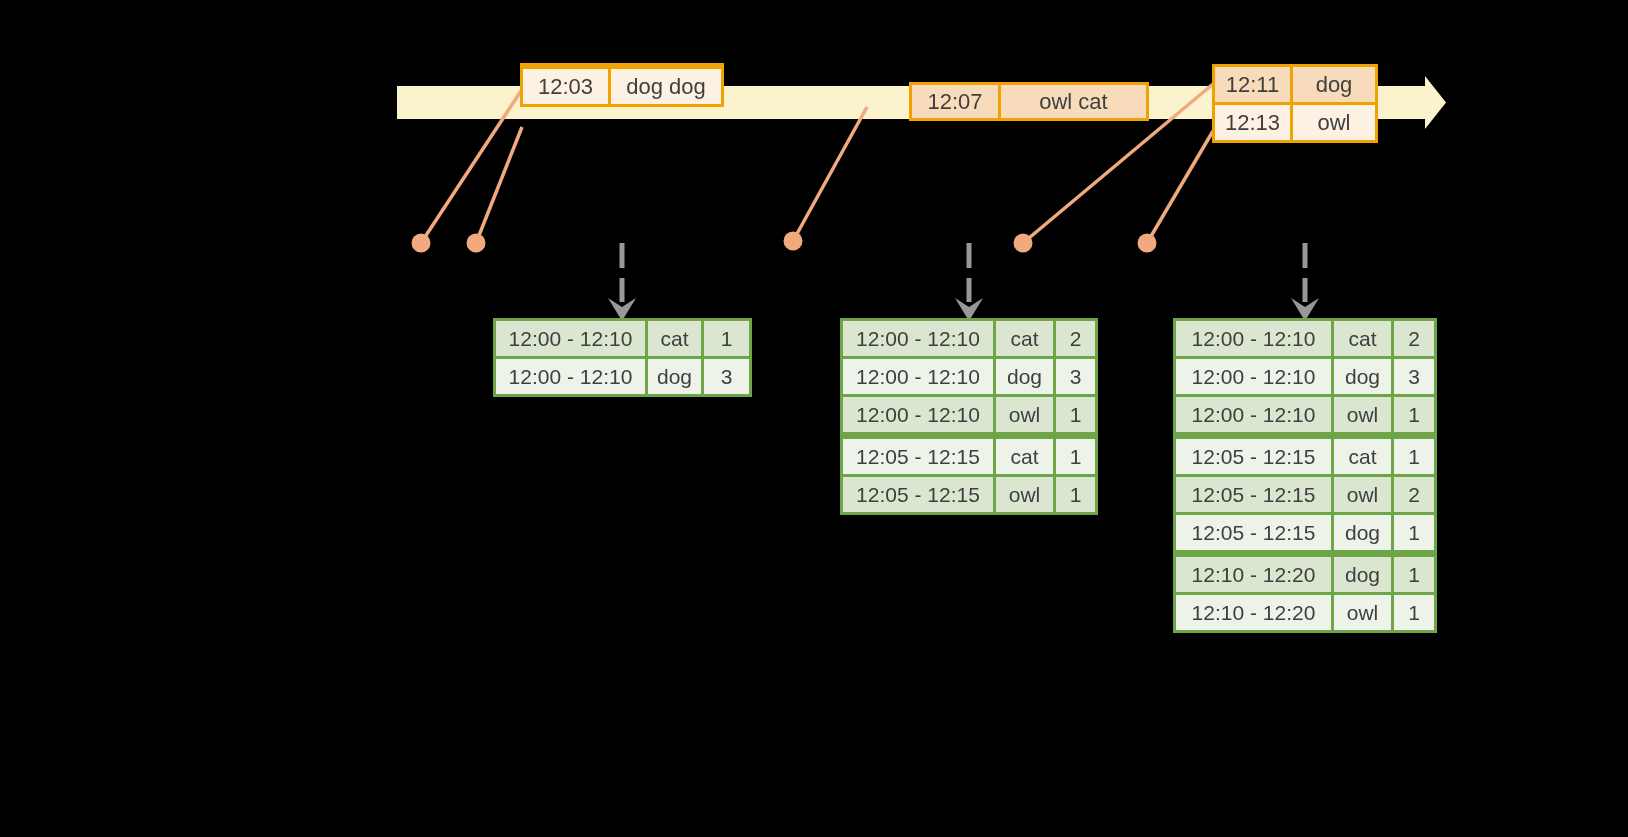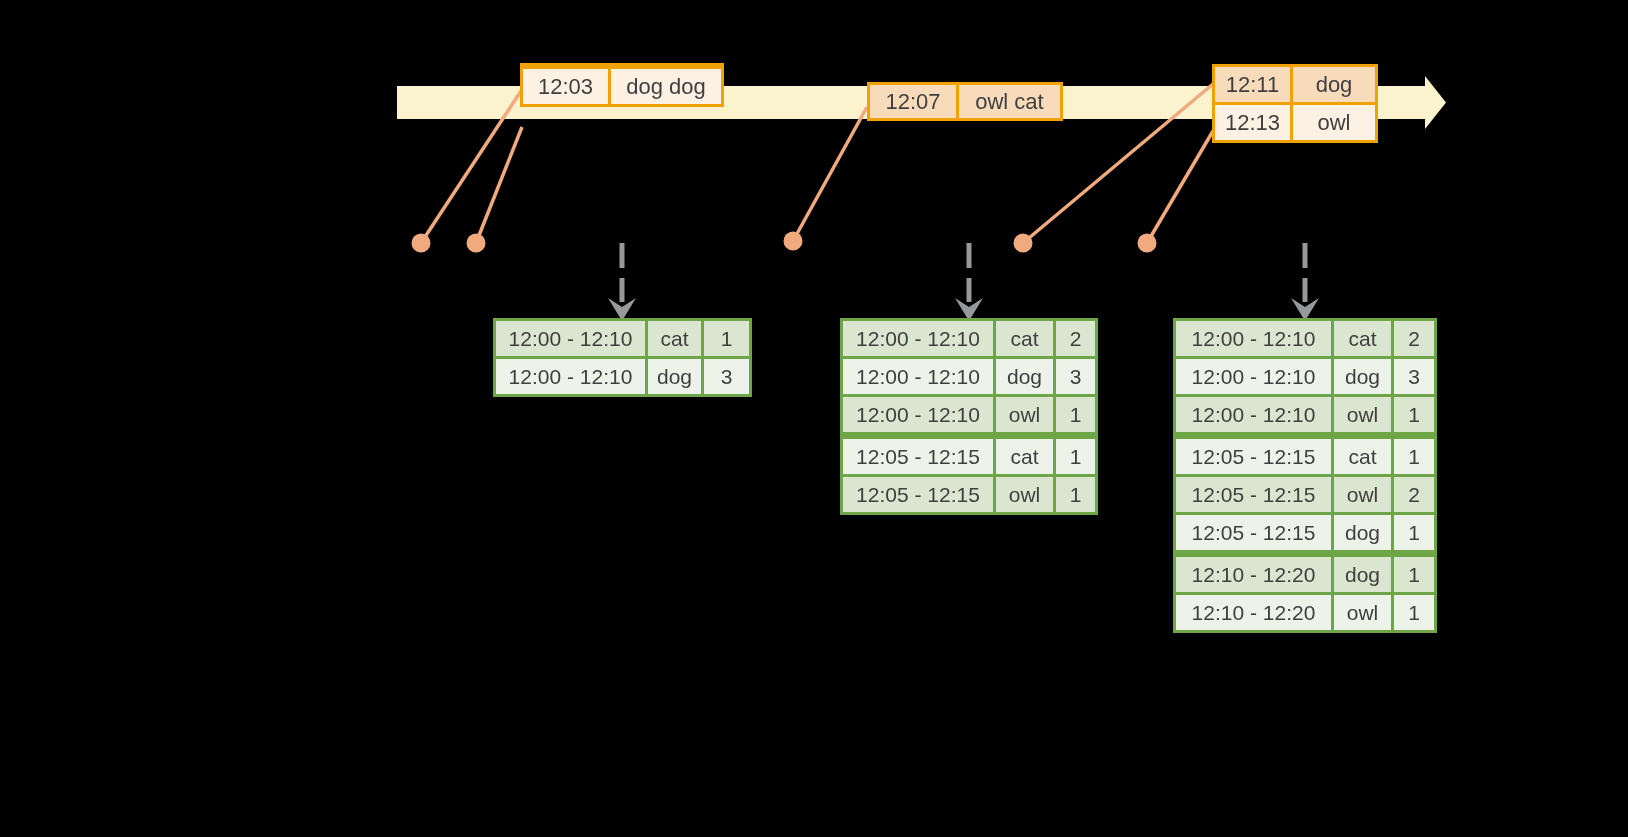--- a/index.html
+++ b/index.html
@@ -93,21 +93,21 @@
     </g>
   </svg>
 
   <div id="event-tables">
       <div class="etable" style="left: 520px; top: 63px; width: 204px;">
         <div class="erow bt" style="height: 35px;">
           <div class="ecell time efill-light" style="width: 85px;">12:03</div>
           <div class="ecell word efill-light">dog dog</div>
         </div>
       </div>
-      <div class="etable" style="left: 867px; top: 82px; width: 196px;">
+      <div class="etable" style="left: 909px; top: 82px; width: 240px;">
         <div class="erow" style="height: 33px;">
           <div class="ecell time efill-dark" style="width: 86px;">12:07</div>
           <div class="ecell word efill-dark">owl cat</div>
         </div>
       </div>
       <div class="etable" style="left: 1212px; top: 64px; width: 166px;">
         <div class="erow" style="height: 35px;">
           <div class="ecell time efill-dark" style="width: 75px;">12:11</div>
           <div class="ecell word efill-dark">dog</div>
         </div>

